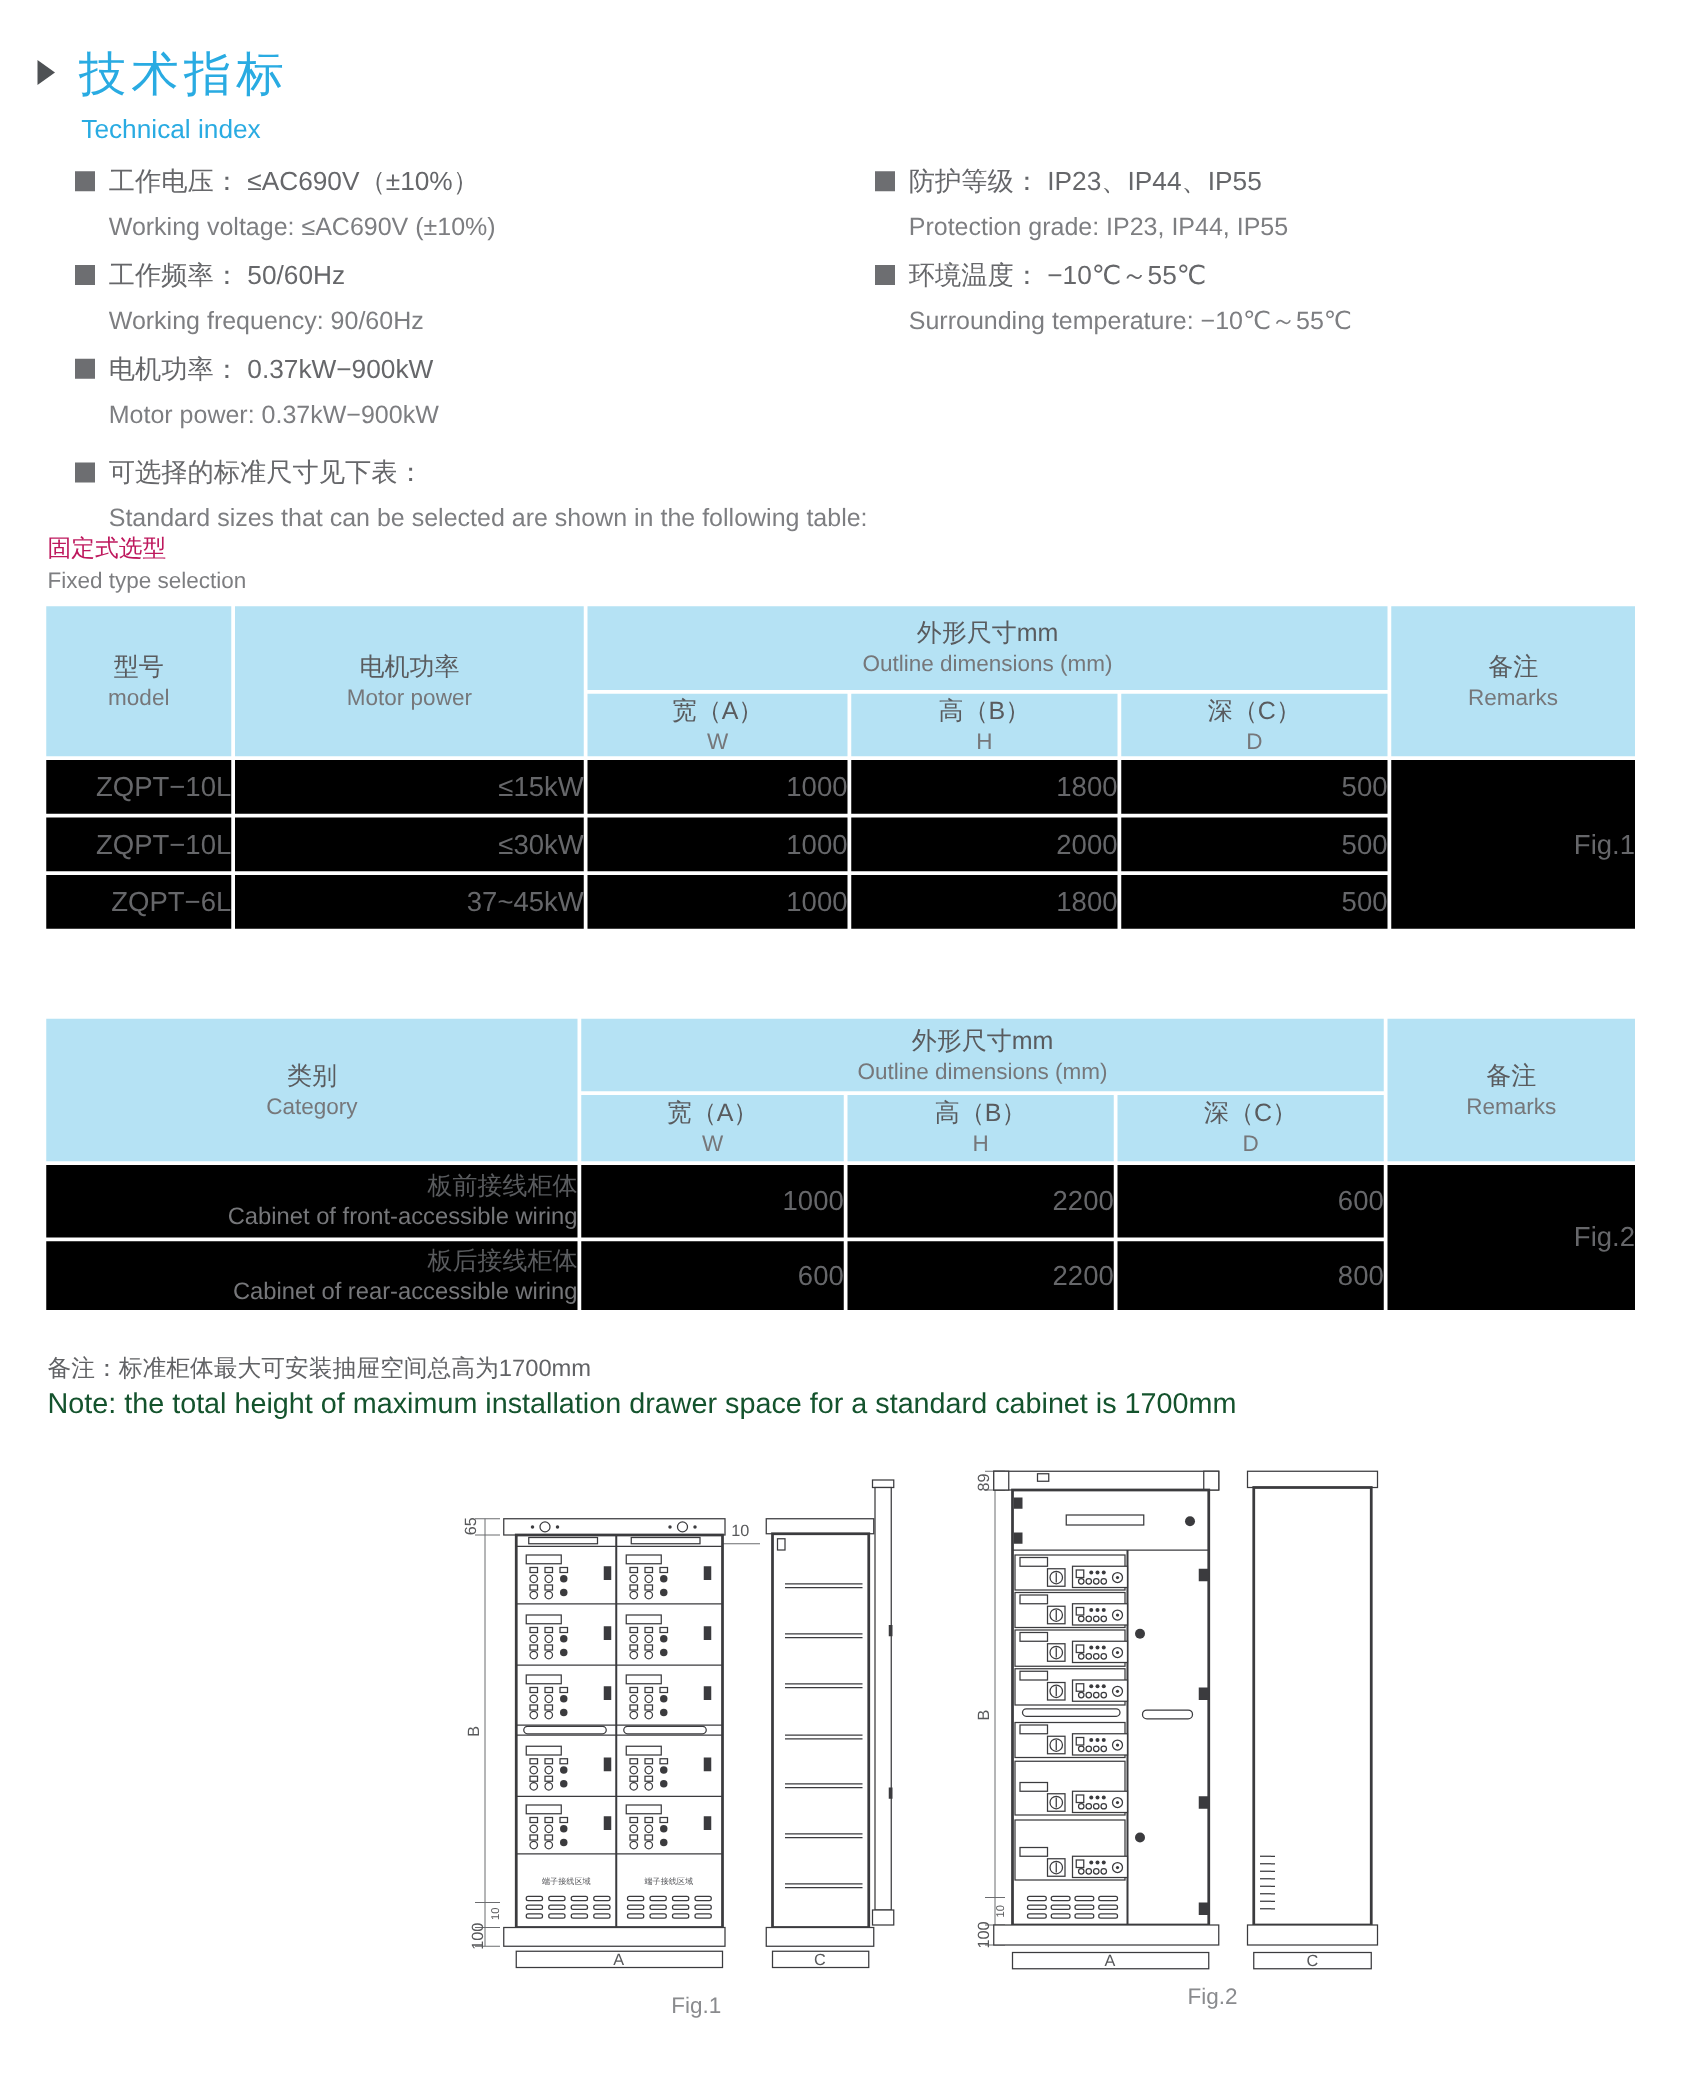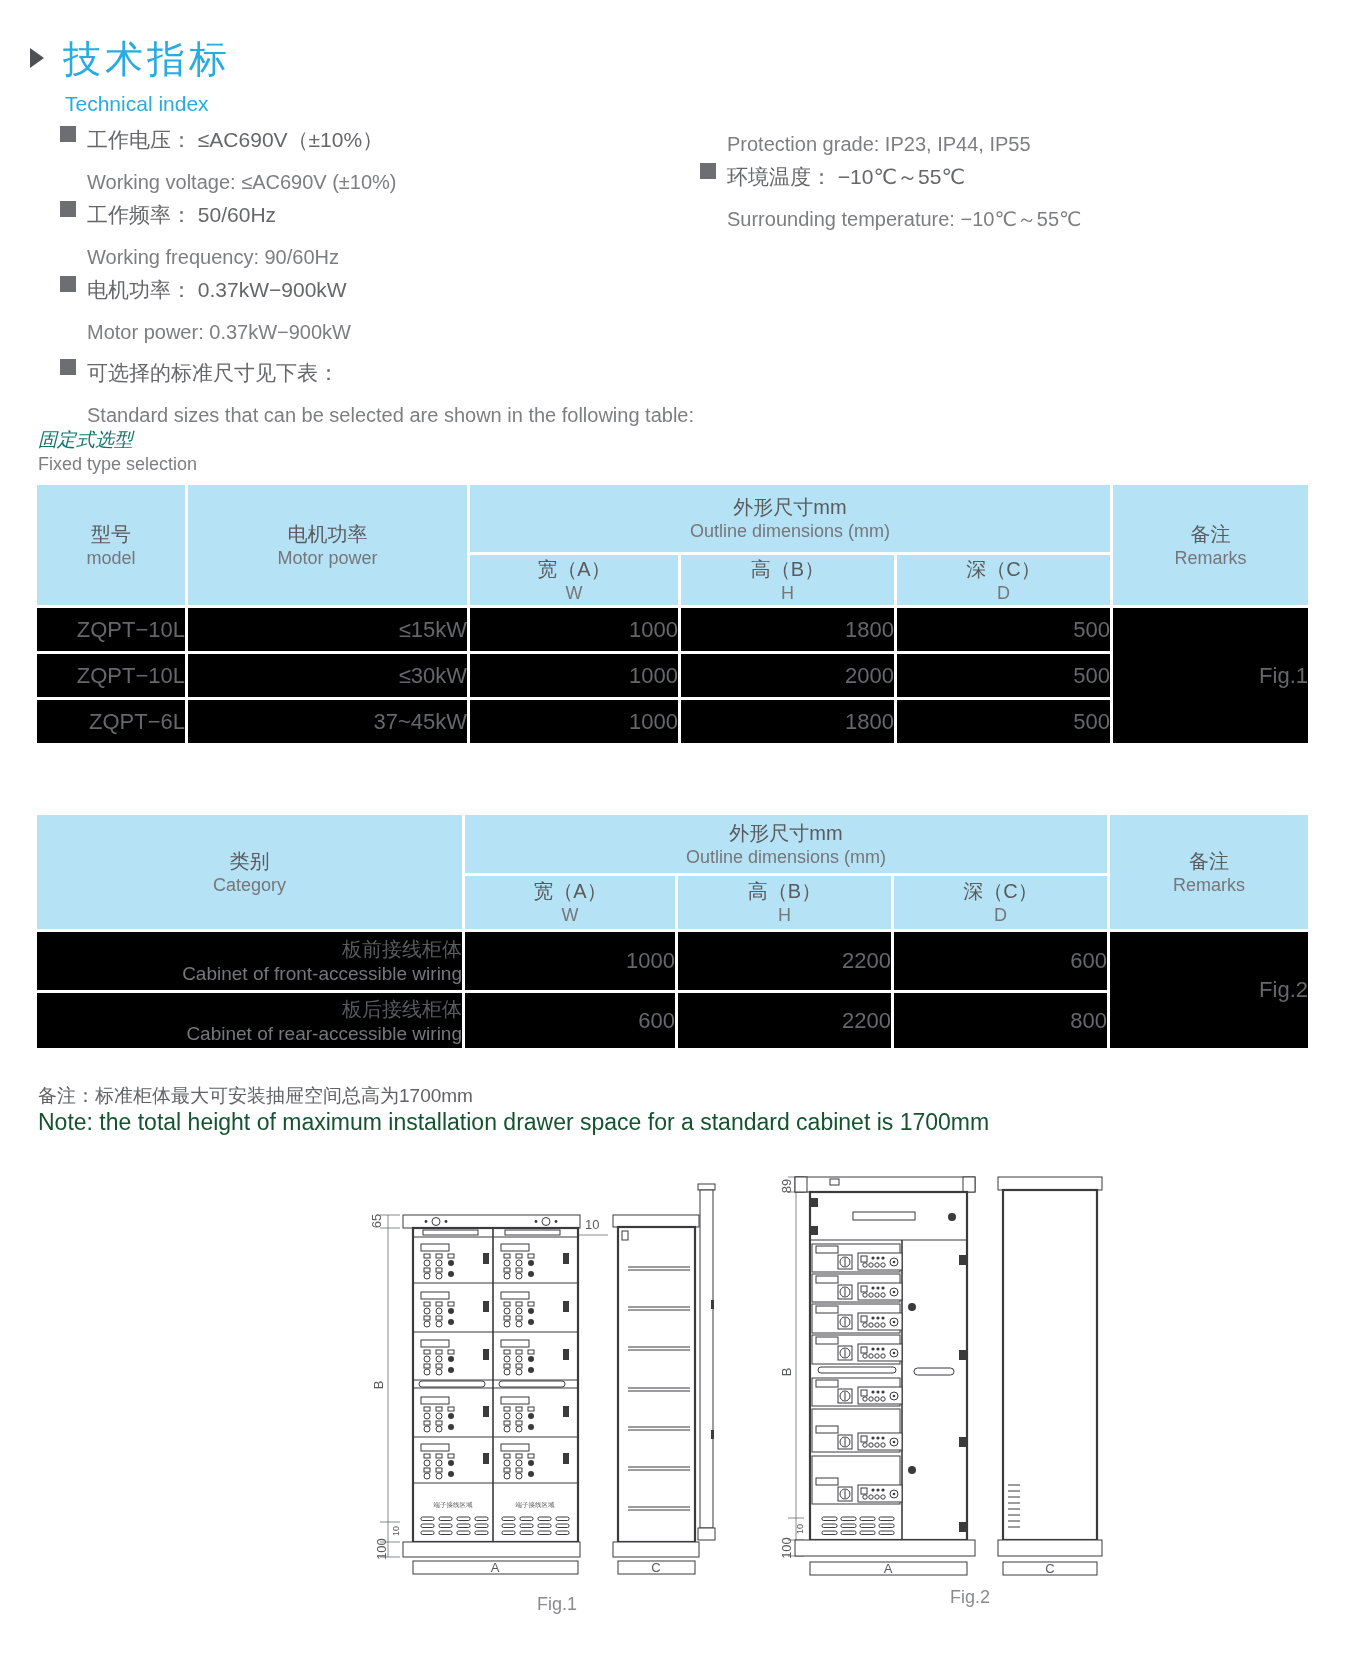--- a/index.html
+++ b/index.html
@@ -10,29 +10,29 @@
   .hdr { position:absolute; left:30px; top:34px; }
   .title-arrow { position:absolute; left:0; top:14px; width:0; height:0;
     border-left:14px solid #4e5154; border-top:10px solid transparent; border-bottom:10px solid transparent; }
   .title-cn { margin-left:33px; font-size:38px; color:#29abe2; letter-spacing:4px; }
   .title-en { margin-left:35px; margin-top:7px; font-size:21px; color:#29abe2; }
 
   
   .specs-col { position:absolute; top:126px; }
   .specs-left  { left:60px; }
   .specs-right { left:700px; }
-  .spec-cn { display:flex; align-items:flex-start; gap:11px; height:38px; font-size:21px; color:#66676a; }
+  .spec-cn { display:flex; align-items:center; gap:11px; height:38px; font-size:21px; color:#66676a; }
   .bullet { width:16px; height:16px; background:#6d6e71; flex:none; }
   .spec-en { height:37px; line-height:37px; padding-left:27px; font-size:20px; color:#7d7e81; }
   .spec-item.last { margin-top:8px; }
 
   
   .sec { position:absolute; left:38px; }
   .sec1 { top:428px; } .sec2 { top:750px; }
-  .sec-cn { font-size:19px; color:#0f766e; line-height:24px;font-style:italic; }
+  .sec-cn { font-size:19px; color:#be185d; line-height:24px; }
   .sec-en { font-size:18px; color:#7d7e81; line-height:24px;text-align:center; }
 
   
   table.spec { position:absolute; left:34px; width:1277px; border-collapse:separate; border-spacing:3px;
     table-layout:fixed; text-align:center; }
   .t1 { top:482px; } .t2 { top:812px; }
   td { padding:0; vertical-align:middle; }
   td.h { background:#b5e2f4; }
   td.c { background:#000000;text-align:right; }
   .hcn { font-size:20px; color:#595b5e; line-height:26px; }
@@ -99,20 +99,24 @@
       <div class="spec-cn">
           <span class="bullet"></span>
           <span>可选择的标准尺寸见下表：</span>
         </div>
       <div class="spec-en">Standard sizes that can be selected are shown in the following table:</div>
     </div>
   </div>
 
   <div class="specs-col specs-right">
     <div class="spec-item">
+      <div class="spec-cn">
+          <span class="bullet"></span>
+          <span>防护等级： IP23、IP44、IP55</span>
+        </div>
       <div class="spec-en">Protection grade: IP23, IP44, IP55</div>
     </div>
     <div class="spec-item">
       <div class="spec-cn">
           <span class="bullet"></span>
           <span>环境温度： −10℃～55℃</span>
         </div>
       <div class="spec-en">Surrounding temperature: −10℃～55℃</div>
     </div>
   </div>

